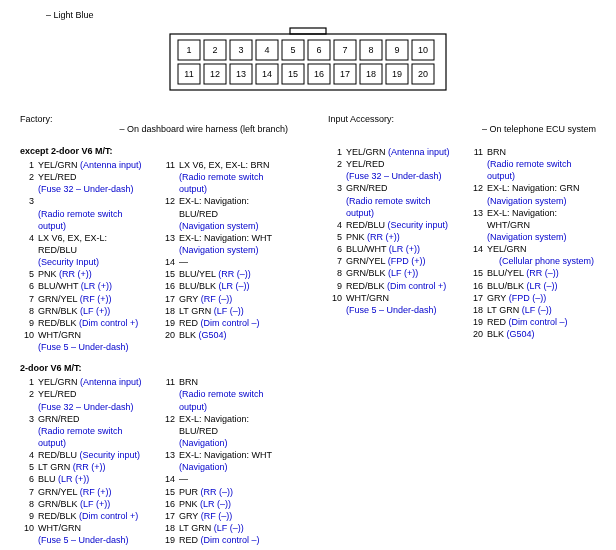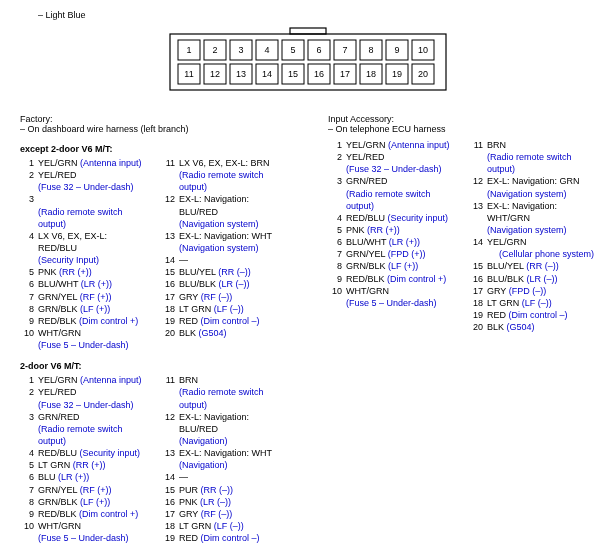--- a/index.html
+++ b/index.html
@@ -7,21 +7,21 @@
     font-size: 9px;
     color: #000;
     margin: 0;
     padding: 10px 20px;
     width: 616px;
     box-sizing: border-box;
     background: #fff;
   }
   .top-note {
     margin-bottom: 6px;
-    margin-left: 18px;
+    margin-left: 26px;
   }
   .connector {
     display: flex;
     justify-content: center;
     margin-bottom: 20px;
   }
   .connector svg {
     display: block;
   }
   .cols {
@@ -29,21 +29,22 @@
     gap: 40px;
   }
   .col {
     flex: 1;
   }
   .sect-title {
     font-weight: normal;
     margin-top: 2px;
   }
   .sect-sub {
-    margin-bottom: 5px;
+    margin-bottom: 12px;
+    text-align: right;
   }
   .group-title {
     font-weight: bold;
     margin-top: 10px;
     margin-bottom: 3px;
   }
   .pin-cols {
     display: flex;
     gap: 14px;
   }
@@ -350,21 +351,21 @@
             <div class="pin">
               <span class="pin-num">19</span>
               <span class="pin-body"><span>RED</span> <span class="func">(Dim control –)</span></span>
             </div>
           </div>
         </div>
       </div>
   </div>
   <div class="col">
     <div class="sect-title">Input Accessory:</div>
-    <div class="sect-sub">– On telephone ECU harness</div>
+    <div class="sect-sub">– On telephone ECU system</div>
     <div class="pin-cols" id="accessory-cols">
         <div class="pin-col">
           <div class="pin">
             <span class="pin-num">1</span>
             <span class="pin-body"><span>YEL/GRN</span> <span class="func">(Antenna input)</span></span>
           </div>
           <div class="pin">
             <span class="pin-num">2</span>
             <span class="pin-body"><span>YEL/RED</span></span>
           </div>

